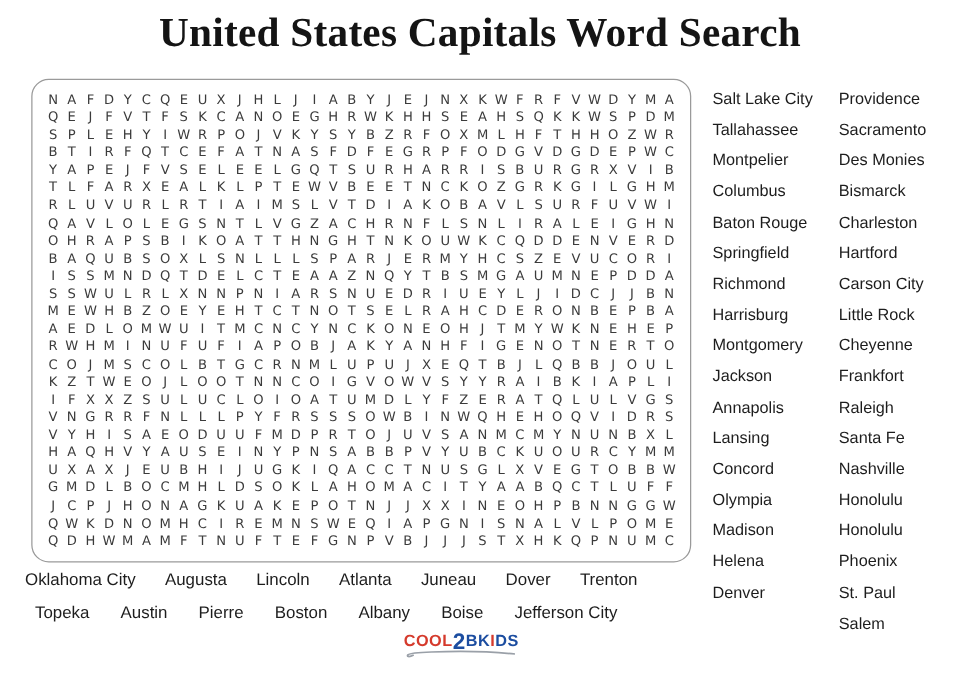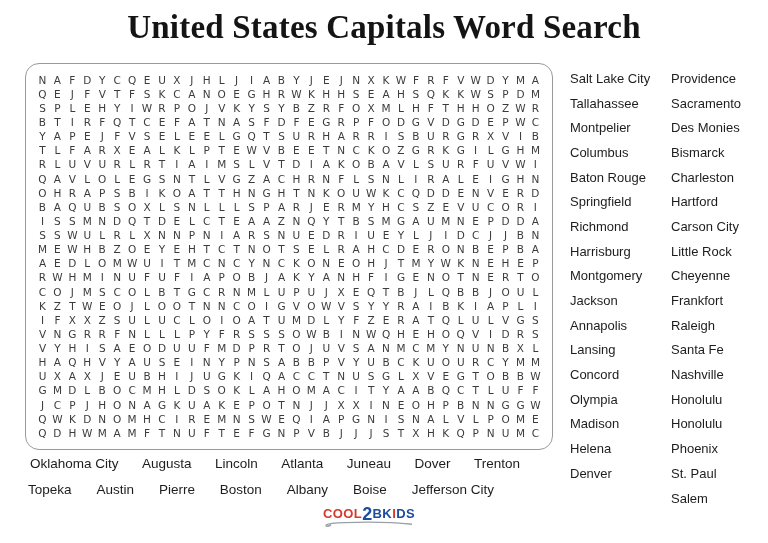--- a/index.html
+++ b/index.html
@@ -34,21 +34,21 @@
   .wl-col-1 { width:101px; }
   .word {
     height:24.7px; display:flex; align-items:center;
     font-size:13px; color:#1d1d1d; white-space:nowrap;
   }
 
   .bottom-row {
     position:absolute; display:flex; justify-content:space-between;
     font-size:13.5px; color:#1d1d1d;
   }
-  .bottom-row-1 { left:30px; top:456px; width:490px;text-align:right; }
+  .bottom-row-1 { left:20px; top:456px; width:490px;text-align:right; }
   .bottom-row-2 { left:28px; top:482px; width:466px; }
   .bword { white-space:nowrap; }
 
   .logo {
     position:absolute; top:504px; left:0; width:738px; text-align:center;
   }
   .logo-text {
     display:inline-block;
     font-weight:bold; font-size:13px; letter-spacing:0.4px;
     font-family:"Liberation Sans", sans-serif;

